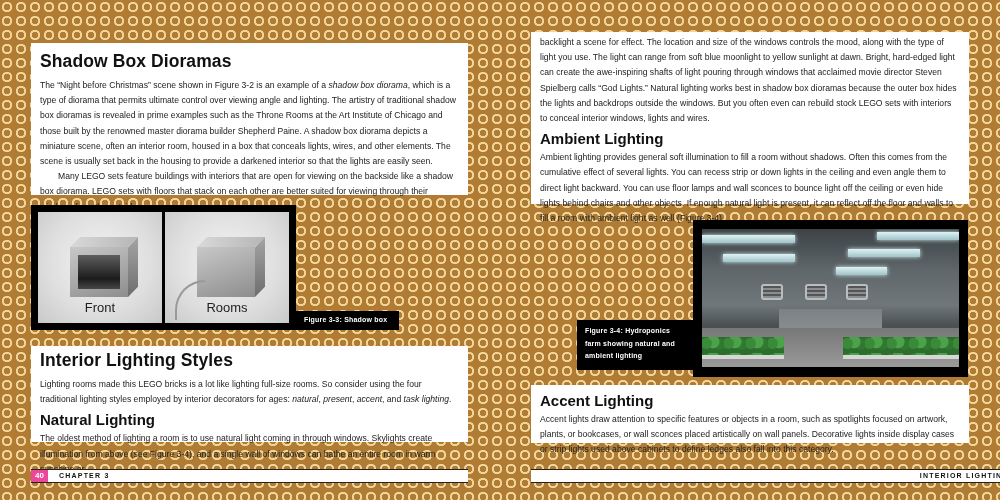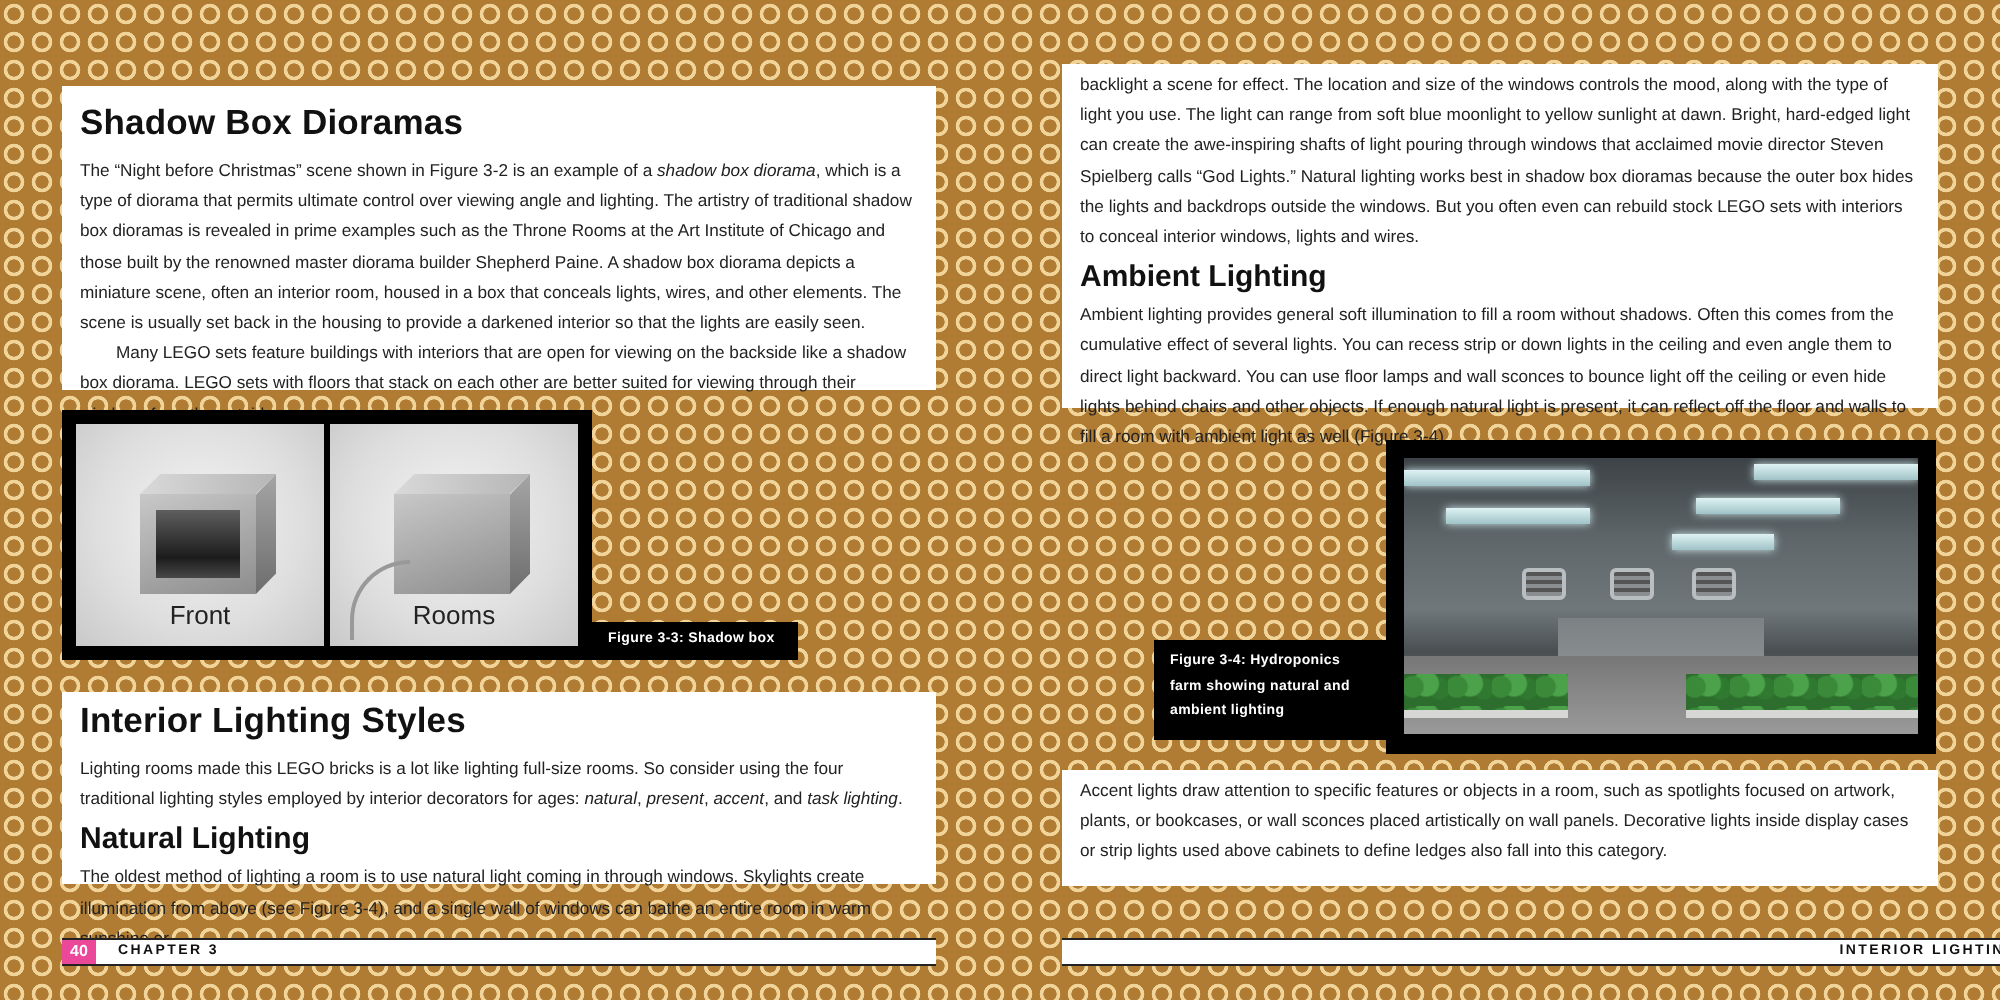--- a/index.html
+++ b/index.html
@@ -227,20 +227,21 @@
       <div class="vent" style="left:56%;"></div>
       <div class="back-wall"></div>
       <div class="floor"></div>
       <div class="plants" style="left:0; width:32%;"></div>
       <div class="plants" style="left:55%; width:45%;"></div>
     </div>
   </div>
   <div class="fig34-caption">Figure 3-4: Hydroponics farm showing natural and ambient lighting</div>
 
   <div class="textbox" id="box-accent">
+    <h3 class="subhead">Accent Lighting</h3>
     <p>Accent lights draw attention to specific features or objects in a room, such as spotlights focused on artwork, plants, or bookcases, or wall sconces placed artistically on wall panels. Decorative lights inside display cases or strip lights used above cabinets to define ledges also fall into this category.</p>
   </div>
 
   <div class="footer-bar">
     <span class="running-head">INTERIOR LIGHTING</span>
     <span class="page-num">41</span>
   </div>
 </div>
 
 </body></html>

